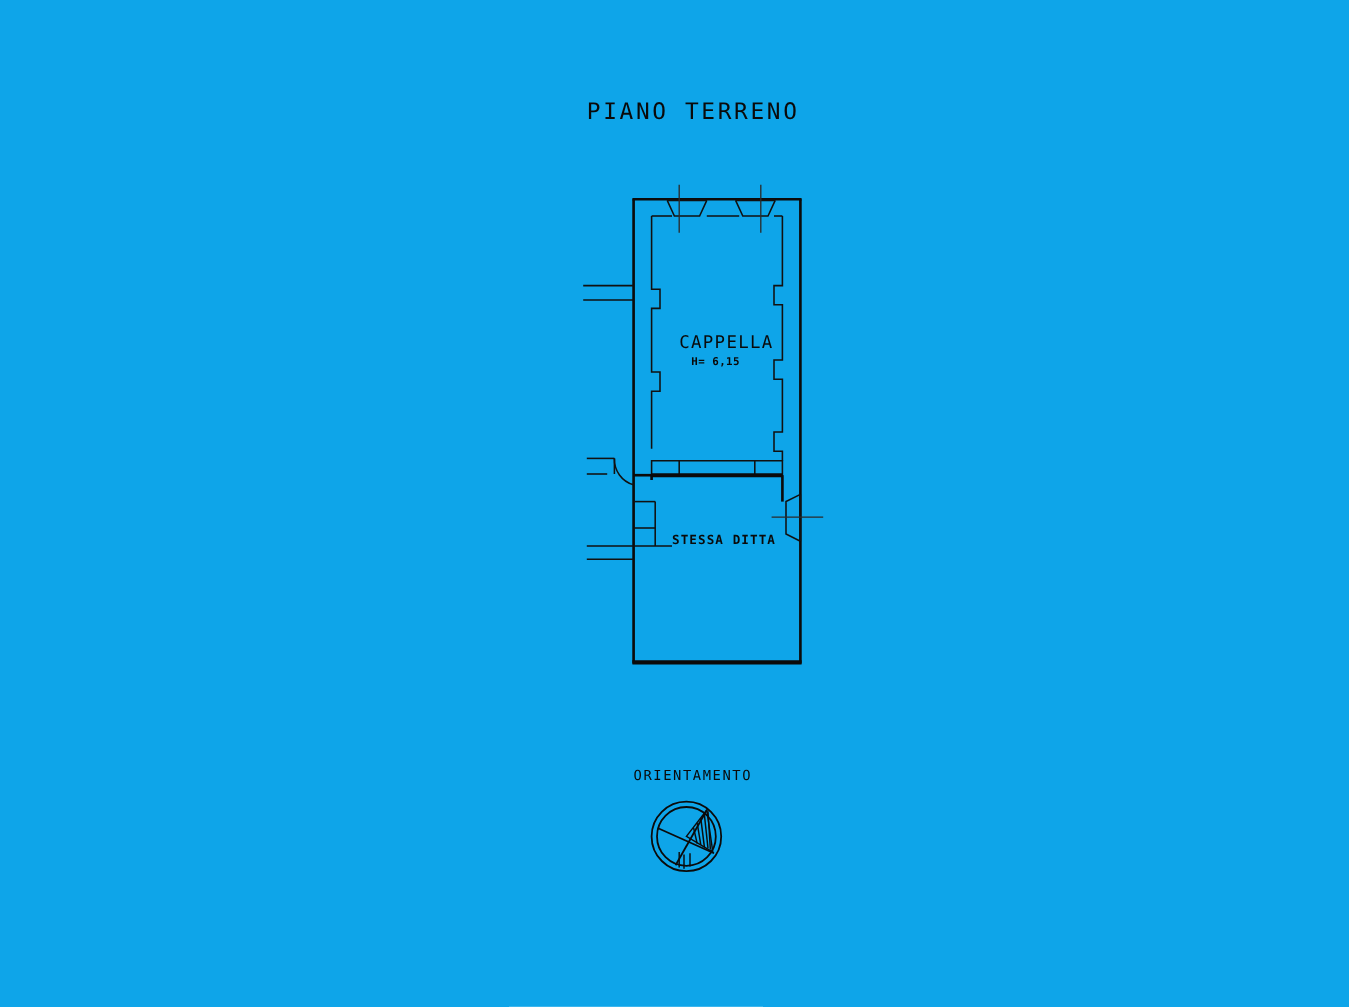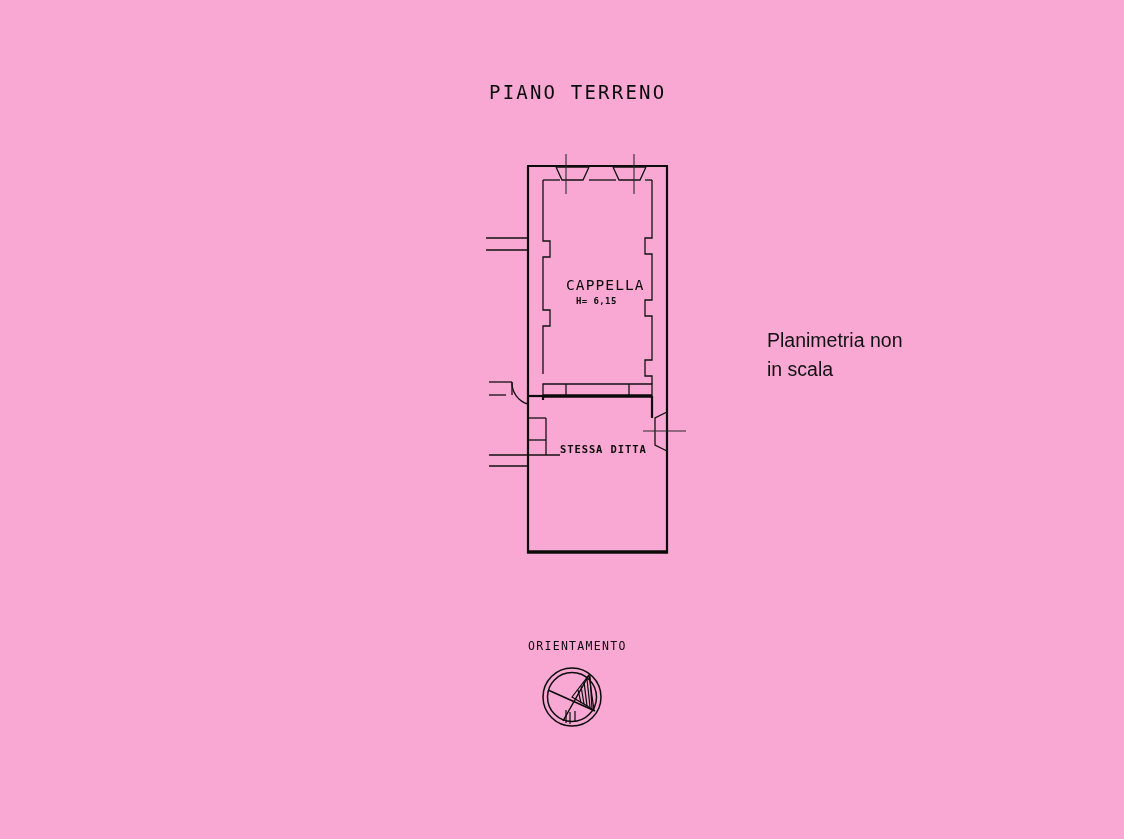--- a/index.html
+++ b/index.html
@@ -10,21 +10,21 @@
   body {
     width: 1124px;
     height: 839px;
     position: relative;
     font-family: "DejaVu Sans", sans-serif;
     overflow: hidden;
   }
   .page {
     position: absolute;
     inset: 0;
-    background: #f9a8d4;
+    background: #0ea5e9;
   }
   #plan-svg {
     position: absolute;
     left: 0;
     top: 0;
     width: 1124px;
     height: 839px;
   }
   .tech-text {
     font-family: "DejaVu Sans Mono", monospace;
@@ -211,16 +211,14 @@
         <line class="compass-hatch" x1="590" y1="676" x2="592" y2="708"></line>
 
         <line class="compass-hatch" x1="566" y1="710" x2="566" y2="723"></line>
         <line class="compass-hatch" x1="570" y1="712" x2="570" y2="724"></line>
         <line class="compass-hatch" x1="575" y1="711" x2="575" y2="722"></line>
       </g>
     </g>
 
   </svg>
 
-  <div class="note-block">Planimetria non
-in scala</div>
 
 </div>
 
 </body></html>

